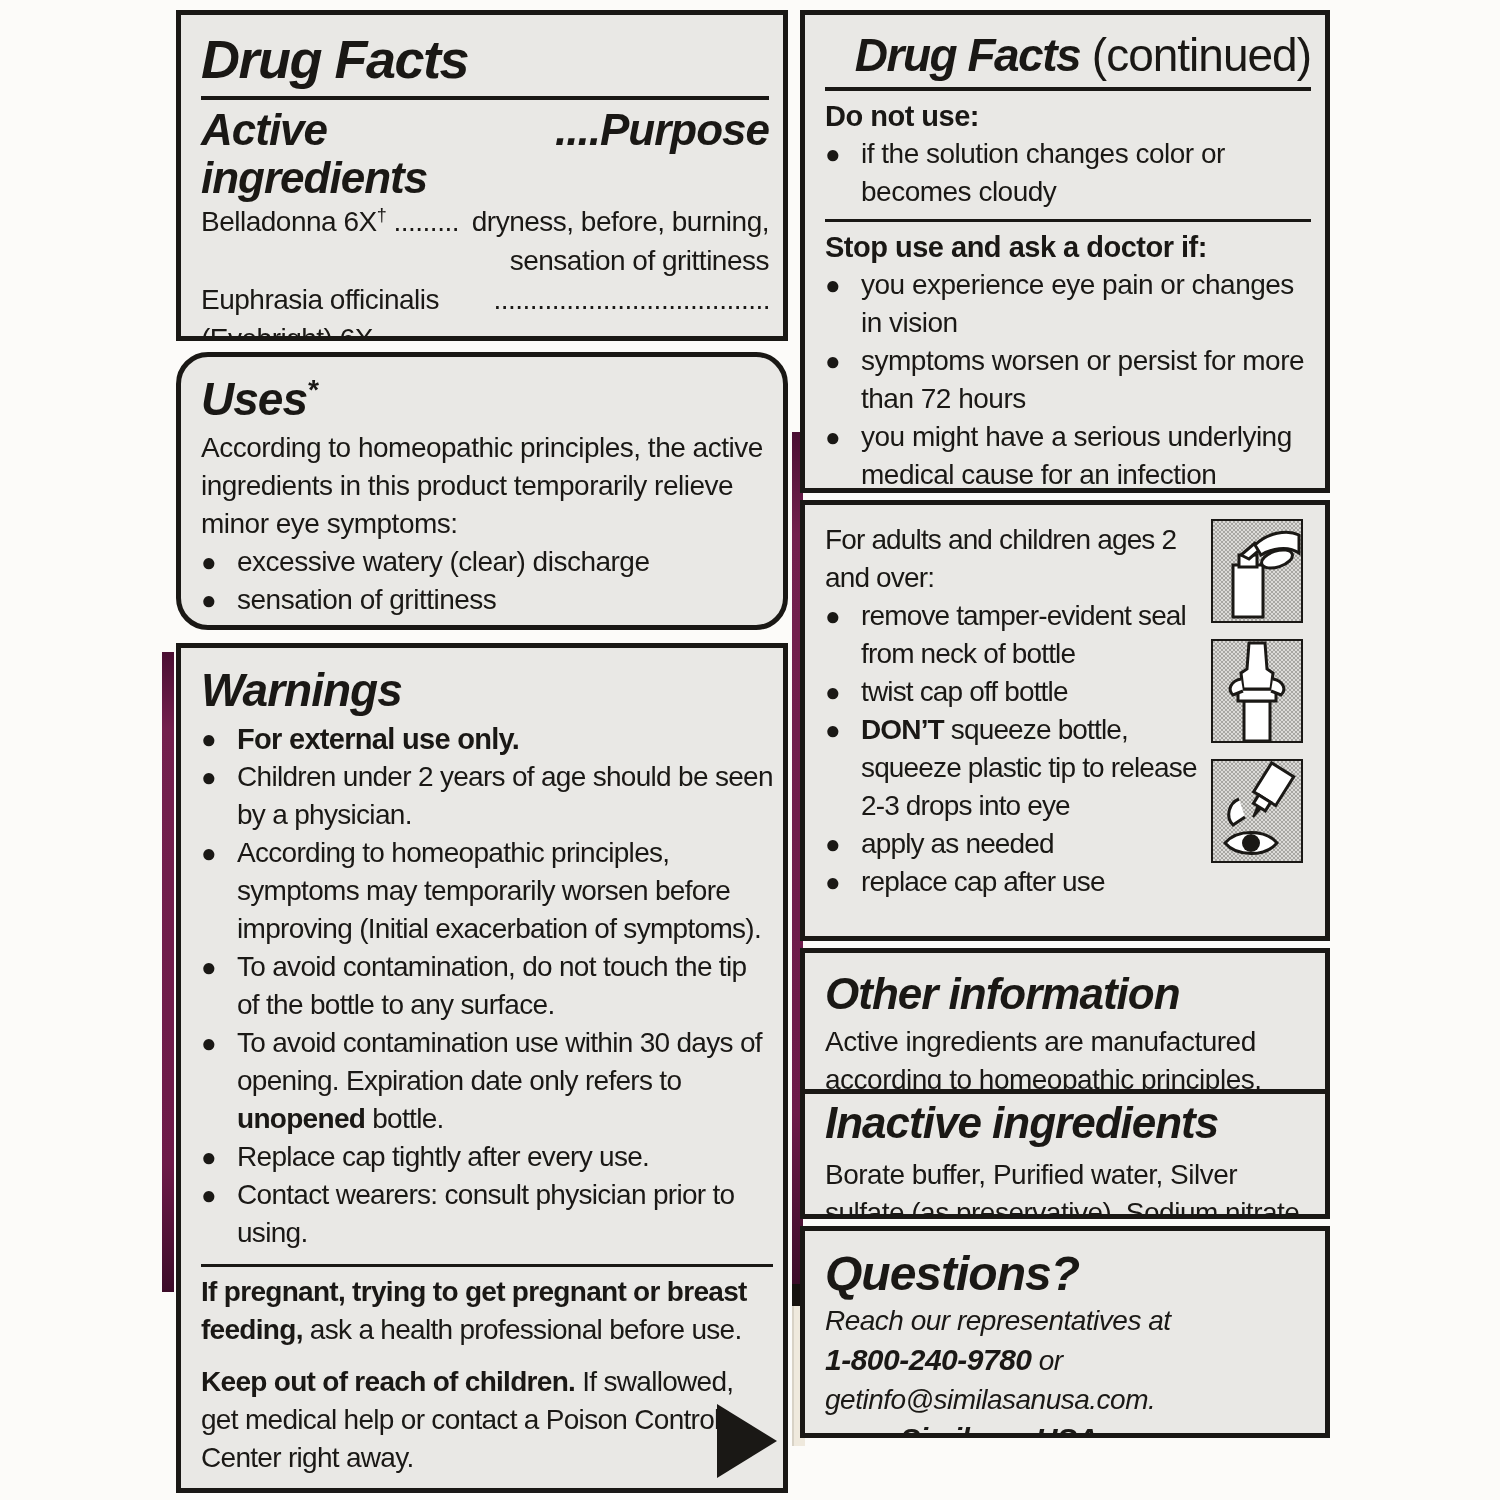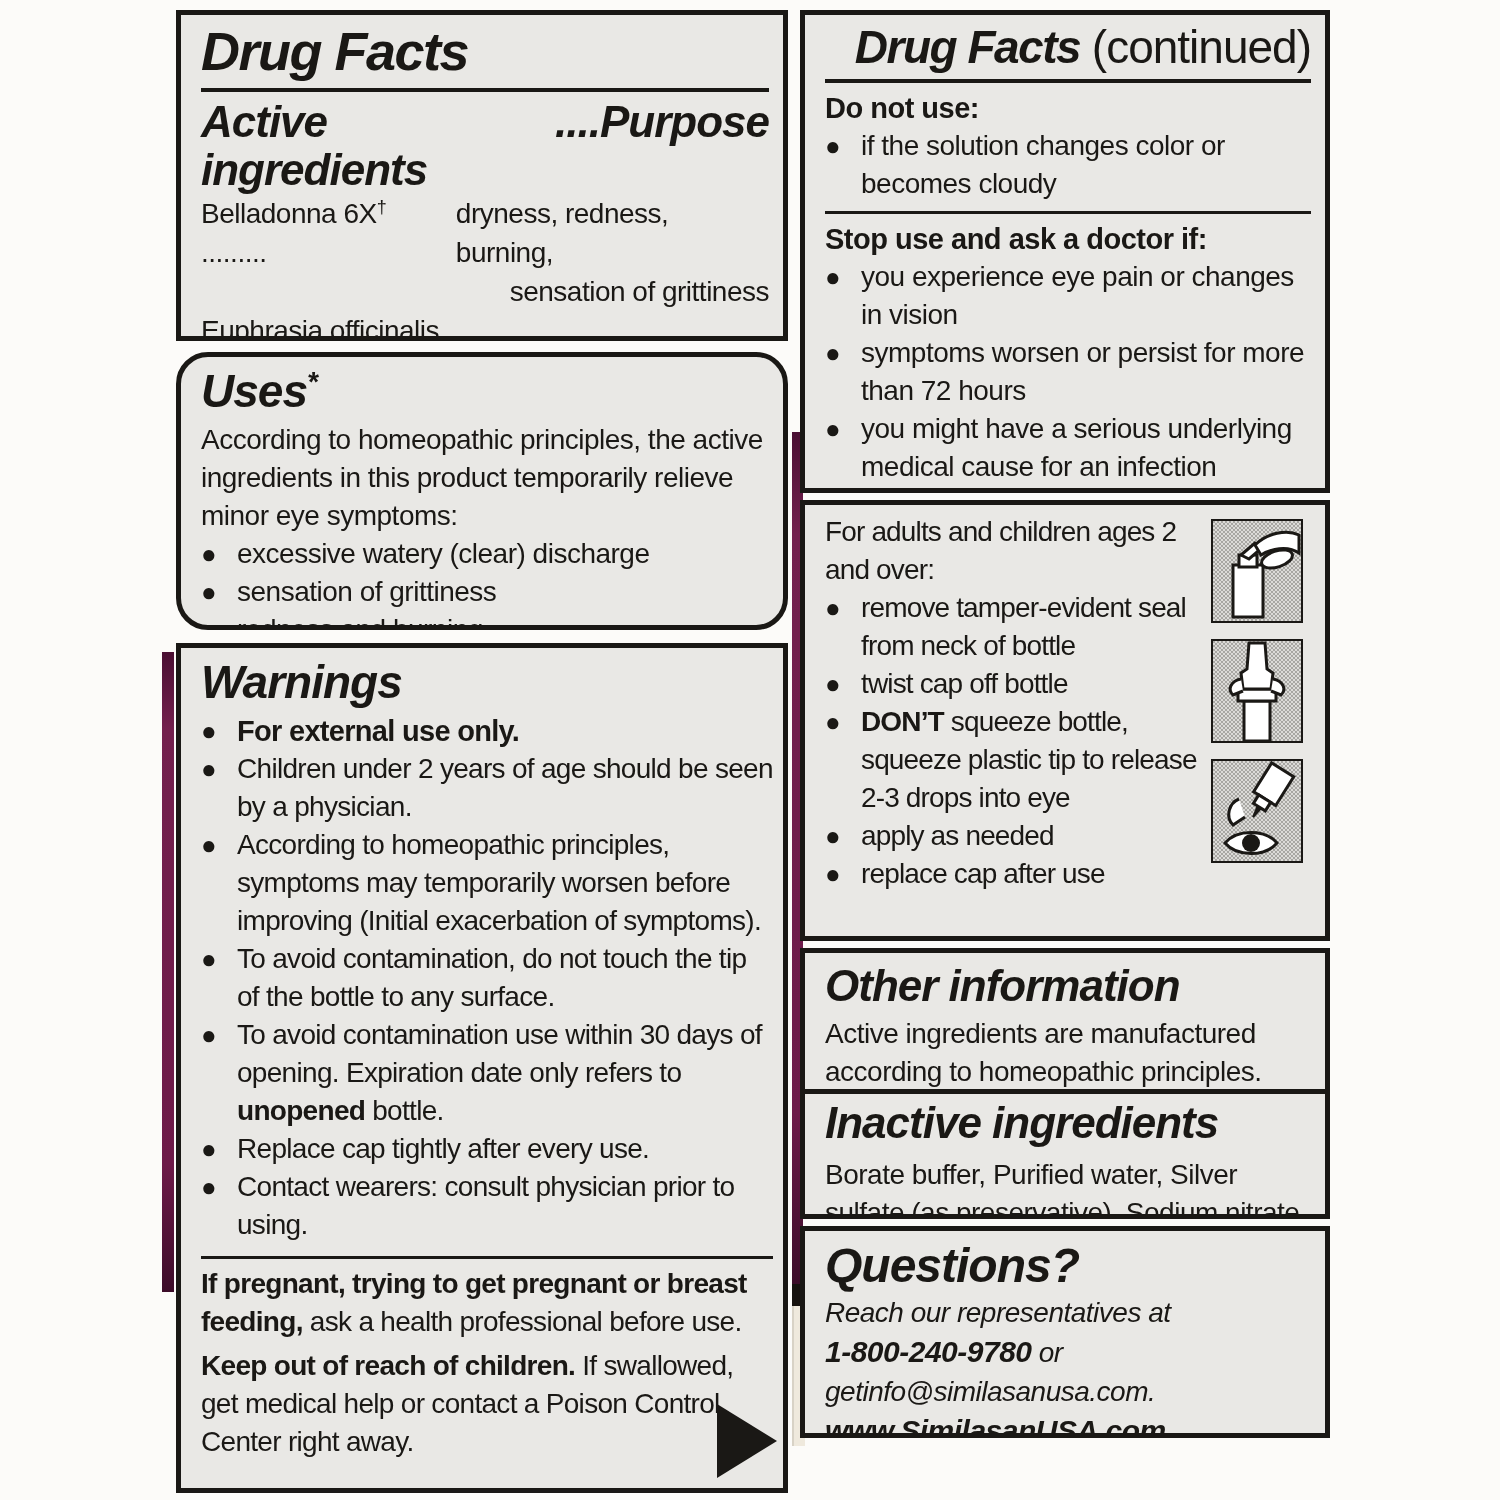--- a/index.html
+++ b/index.html
@@ -5,40 +5,40 @@
   html,body{margin:0;padding:0;}
   body{
     width:1500px;height:1500px;position:relative;
     background:#fcfbf9;color:#1a1815;
     font-family:"Liberation Sans", sans-serif;
     -webkit-font-smoothing:antialiased;
   }
   .box{
     position:absolute;background:#e9e8e5;
     border:5px solid #1a1815;box-sizing:border-box;
-    overflow:hidden;padding:8px 14px 6px 20px;
+    overflow:hidden;padding:16px 14px 6px 20px;
   }
   .main-title{font-weight:bold;font-style:italic;font-size:54px;line-height:1.05;letter-spacing:-1.5px;}
   .cont{font-weight:normal;font-style:normal;letter-spacing:-1px;}
   .sec-title{font-weight:bold;font-style:italic;font-size:46px;line-height:1.05;letter-spacing:-1px;margin:2px 0 6px;}
   .rule{height:4px;background:#1a1815;margin:8px 0 6px;}
   .rule.thin{height:3px;}
   .bodytxt{font-size:28px;line-height:38px;letter-spacing:-0.5px;}
   .bold-head{font-size:29px;font-weight:bold;line-height:38px;letter-spacing:-0.5px;}
   .bullet{display:flex;align-items:flex-start;}
   .bullet .dot{width:36px;flex:none;font-size:26px;line-height:38px;}
   .bullet .txt{flex:1;}
   .tight .txt{letter-spacing:-0.7px;}
   .ing-flex{display:flex;justify-content:space-between;font-size:28px;line-height:39px;letter-spacing:-0.5px;}
   .leader{flex:1 1 auto;overflow:hidden;white-space:nowrap;letter-spacing:-0.5px;}
   .r-align{text-align:right;font-size:28px;line-height:39px;letter-spacing:-0.5px;}
   .ai-head{display:flex;justify-content:space-between;font-weight:bold;font-style:italic;font-size:44px;line-height:1.1;letter-spacing:-1px;}
   sup.dag{font-size:18px;line-height:0;}
   sup.star{font-size:28px;line-height:0;}
-  .para{margin-top:6px;}
+  .para{margin-top:14px;}
   .arrow{
     position:absolute;right:6px;bottom:10px;width:0;height:0;
     border-left:60px solid #1a1815;border-top:37px solid transparent;border-bottom:37px solid transparent;
   }
   .strip{position:absolute;background:linear-gradient(180deg,#4a0f33,#73204e 12%,#6d1a49 80%,#3c0c29);}
   .strip.mid-black{background:#17120f;}
   .strip.mid-cream{background:#efe9dd;border-left:2px solid #d8d2c6;}
   .dir-text{width:400px;}
   .dir-text .txt{letter-spacing:-0.85px;}
   .icon-col{position:absolute;top:14px;right:22px;display:flex;flex-direction:column;gap:16px;}
@@ -56,21 +56,21 @@
 
 <div class="box" style="left:176px;top:10px;width:612px;height:331px;">
   <div class="main-title">Drug Facts</div>
   <div class="rule"></div>
   <div class="ai-head">
     <span>Active ingredients</span>
     <span>....Purpose</span>
   </div>
   <div class="ing-flex">
     <span><span>Belladonna 6X</span><sup class="dag">†</sup><span> .........</span></span>
-    <span>dryness, redness, burning,</span>
+    <span>dryness, before, burning,</span>
   </div>
   <div class="r-align">sensation of grittiness</div>
   <div class="ing-flex">
     <span>Euphrasia officinalis (Eyebright) 6X</span>
     <span class="leader">......................................................</span>
   </div>
 
 </div>
 
 <div class="box" style="left:176px;top:352px;width:612px;height:278px;border-radius:32px;">

